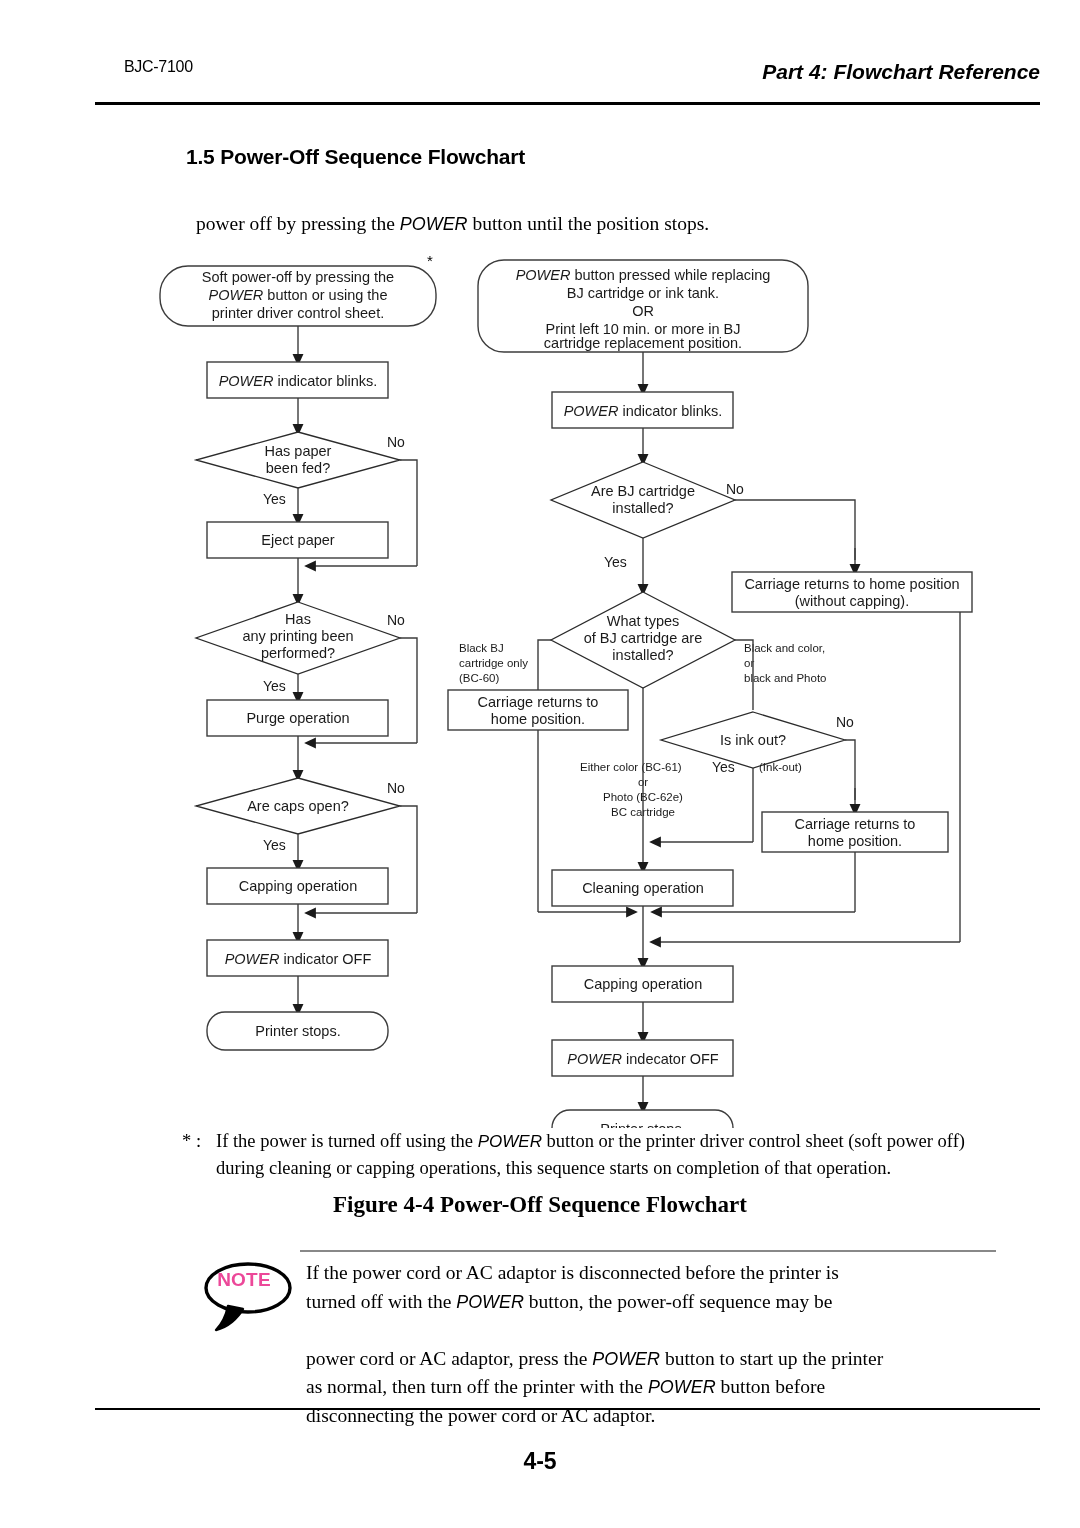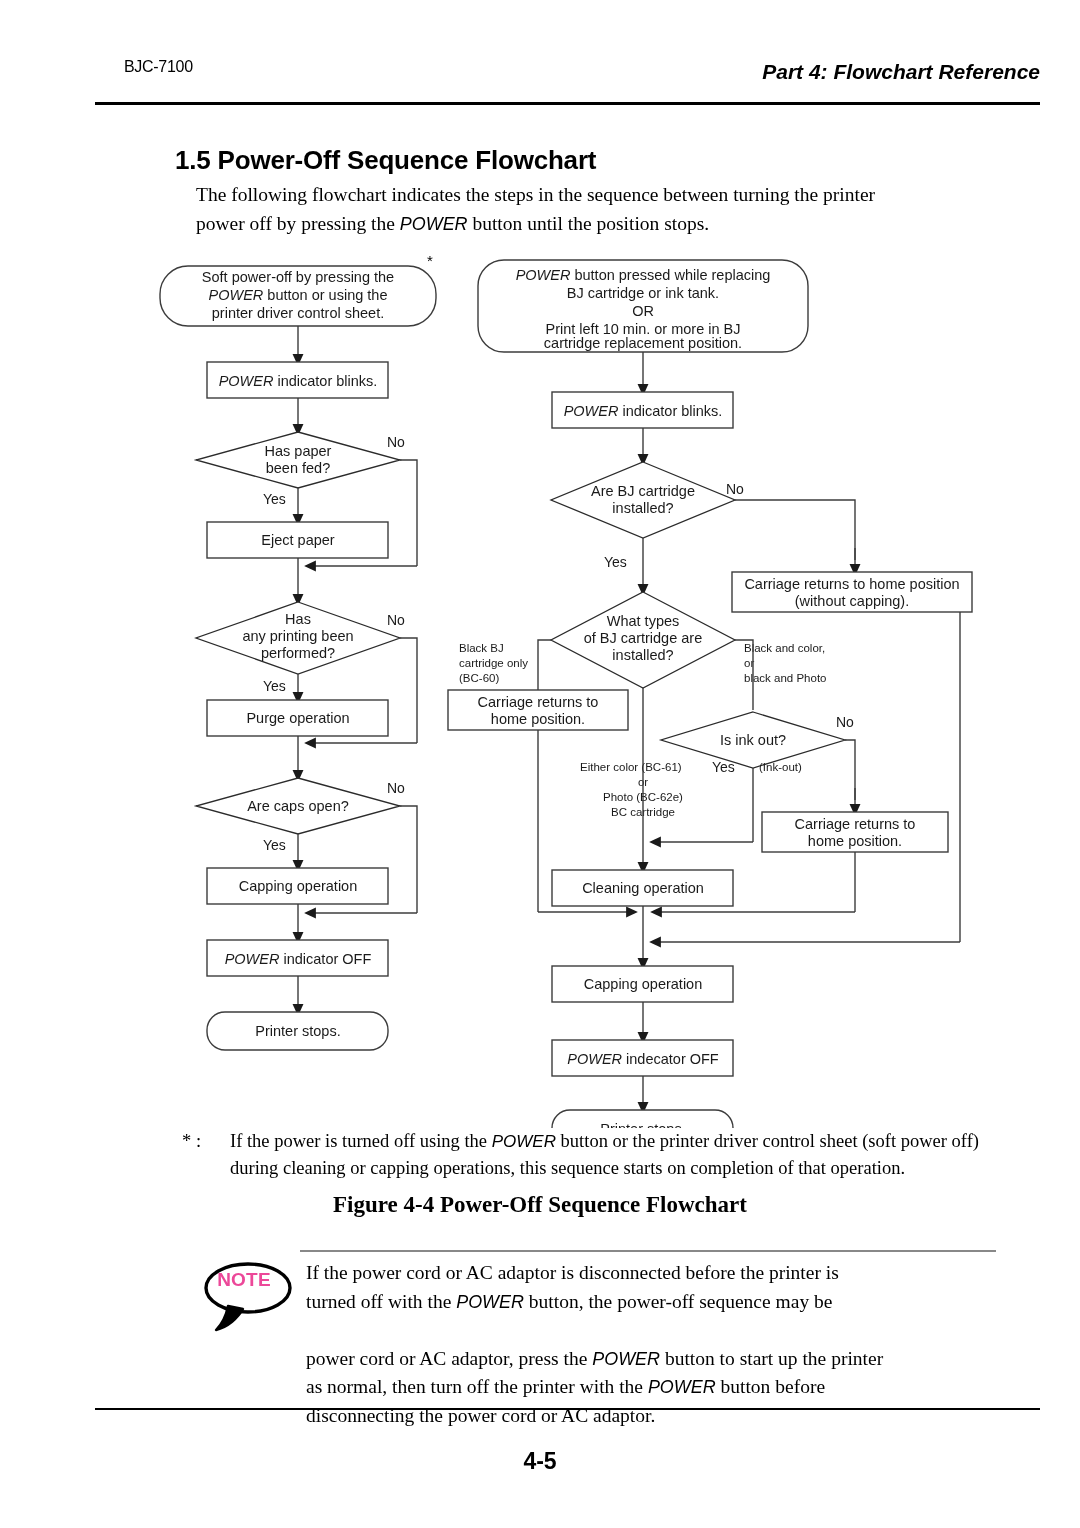--- a/index.html
+++ b/index.html
@@ -49,25 +49,25 @@
     left: 95px;
     top: 102px;
     width: 945px;
     height: 0;
     border-top: 3px solid #000;
   }
 
   
   #section-heading {
     position: absolute;
-    left: 175px;
+    left: 186px;
     top: 145px;
     font-family: "Liberation Sans", sans-serif;
     font-weight: bold;
-    font-size: 26px;
+    font-size: 21px;
     letter-spacing: -0.2px;
     text-align: right;
   }
   #intro-paragraph {
     position: absolute;
     left: 196px;
     top: 180px;
     width: 800px;
     font-size: 19.5px;
     line-height: 29px;
@@ -140,21 +140,21 @@
     font-size: 18.5px;
     line-height: 27px;
   }
   #footnote-marker {
     position: absolute;
     left: 0;
     top: 0;
     width: 34px;
   }
   #footnote-body {
-    margin-left: 48px;
+    margin-left: 34px;
   }
   #figure-caption {
     position: absolute;
     left: 0;
     top: 1192px;
     width: 1080px;
     text-align: center;
     font-family: "Liberation Serif", serif;
     font-weight: bold;
     font-size: 23px;
@@ -234,21 +234,21 @@
 <body>
 
 <div id="page-header">
   <div id="header-left">BJC-7100</div>
   <div id="header-right">Part 4: Flowchart Reference</div>
 </div>
 <div id="header-rule"></div>
 
 <div id="section-heading">1.5 Power-Off Sequence Flowchart</div>
 <div id="intro-paragraph">
-  <span>The following flowchart indicates the steps in the sequence between turning the printer</span><br>
+  <br>
   <span>power off by pressing the </span><span class="it">POWER</span><span> button until the position stops.</span>
 </div>
 
 <div id="flowchart">
 <svg width="1080" height="880" viewBox="0 0 1080 880" xmlns="http://www.w3.org/2000/svg">
   <defs>
     <marker id="ah" markerWidth="9" markerHeight="9" refX="4.2" refY="4.5" orient="auto">
       <path d="M0,0.6 L8.4,4.5 L0,8.4 z" class="fc-arrow"></path>
     </marker>
   </defs>

